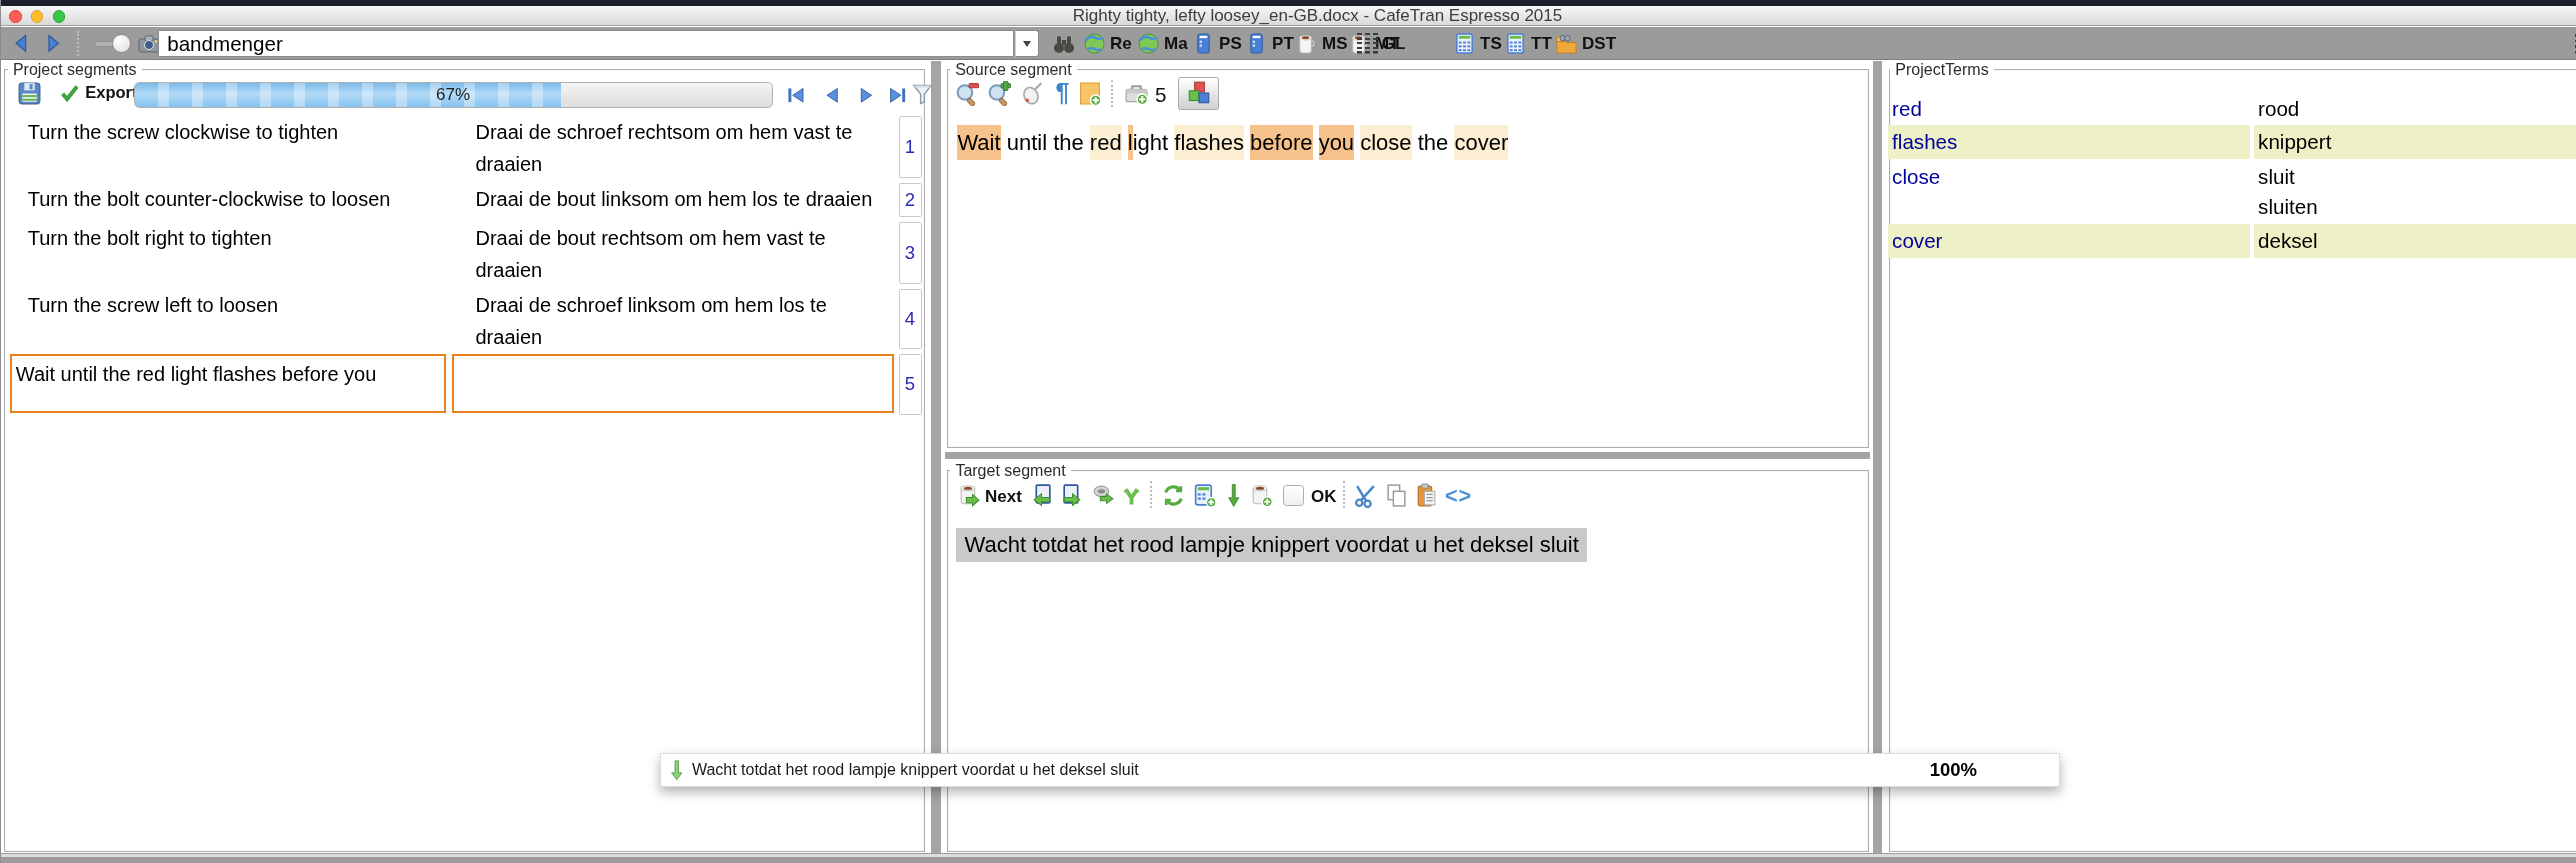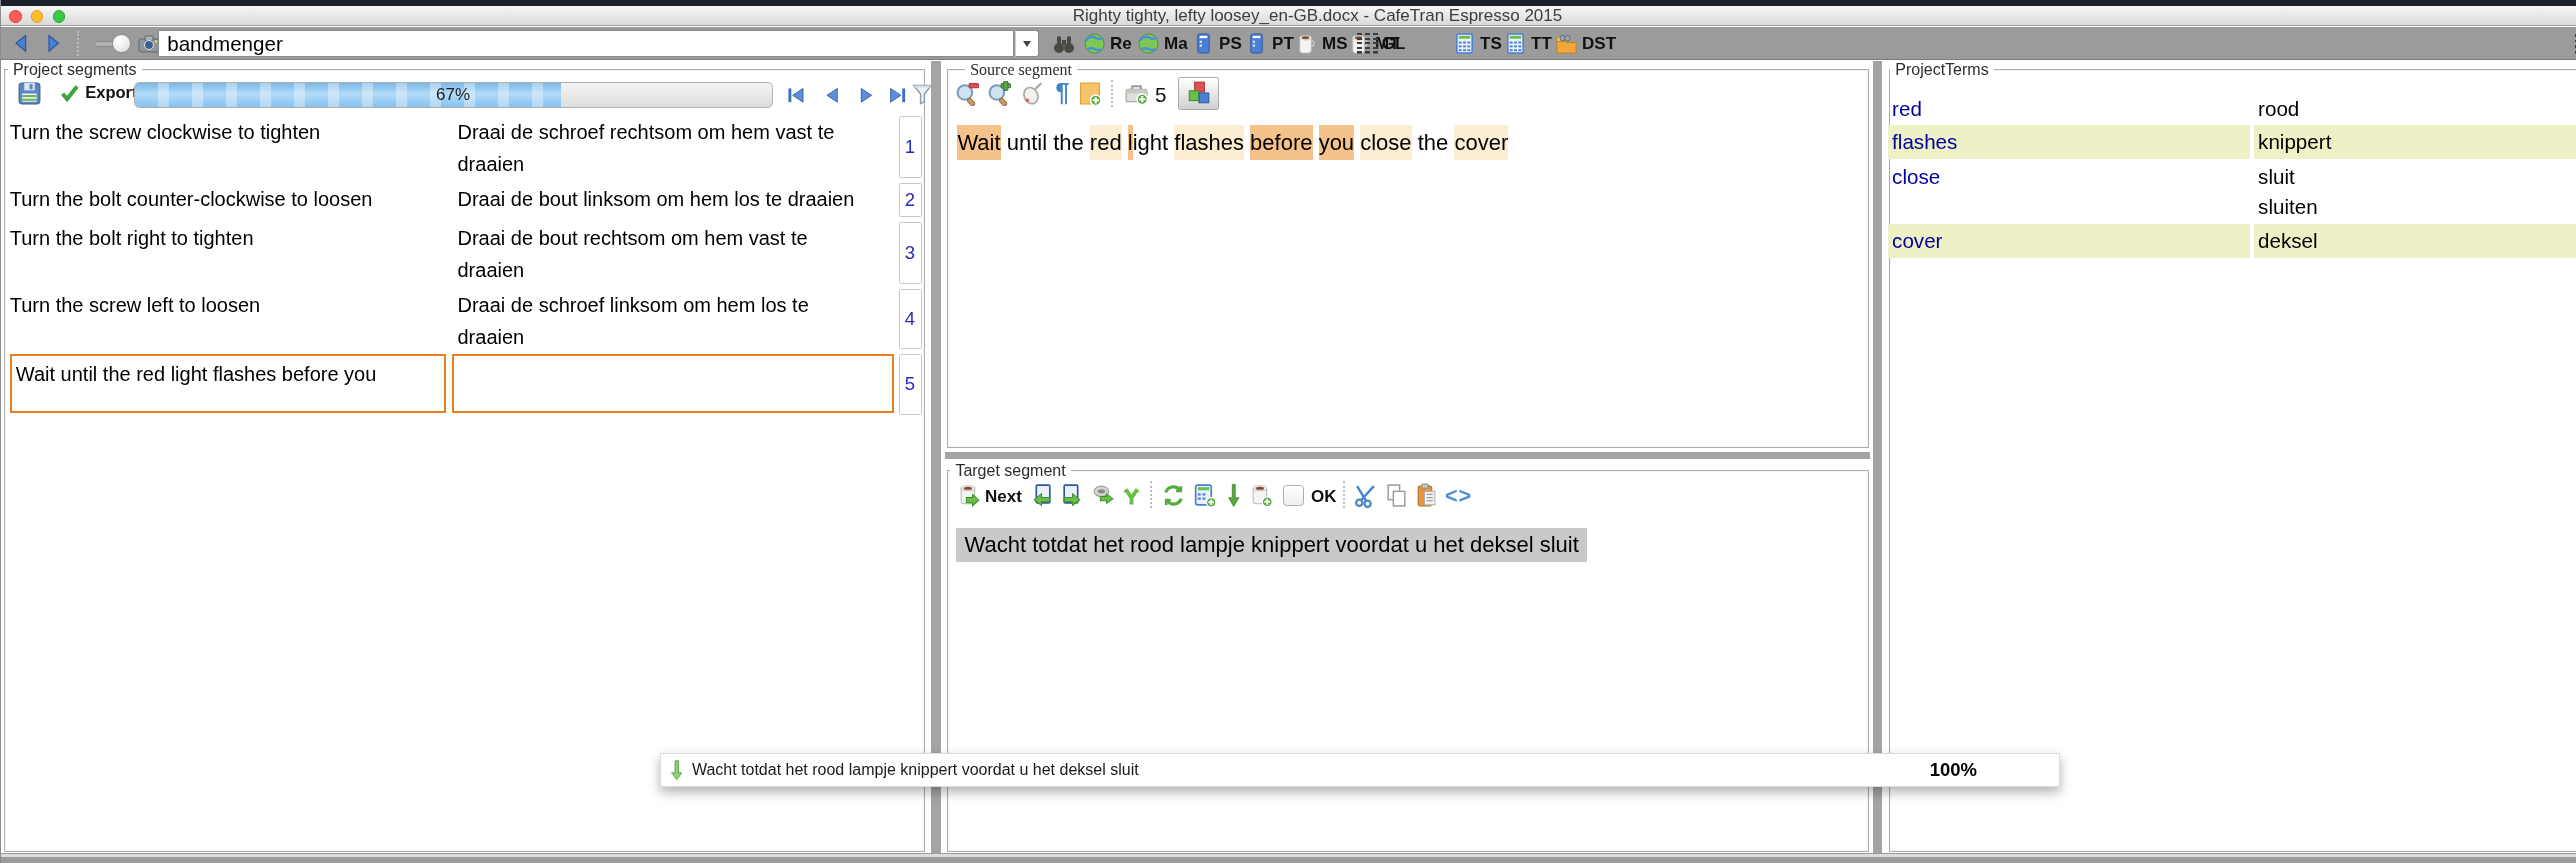--- a/index.html
+++ b/index.html
@@ -63,21 +63,21 @@
   .progress { position:absolute; left:131px; top:20.6px; width:639px; height:26px;
     background:linear-gradient(#f4f4f4,#dddddd); border:1px solid #b0b0b0; border-radius:5.2px; overflow:hidden; }
   .progress .fill { position:absolute; left:0; top:0; bottom:0; width:67%;
     background:linear-gradient(#7ab8e8,#b3dbf9 45%,#86c2ef),
                repeating-linear-gradient(to right, rgba(255,255,255,0) 0 23px, rgba(255,255,255,0.35) 23px 34px);
     background-blend-mode:screen; border-radius:4.1px 0 0 4.1px; }
   .progress .plab { position:absolute; left:0; right:0; top:0; bottom:0; display:flex;
     align-items:center; justify-content:center; font-size:17px; color:#1d1d1d; z-index:2; }
   
   .srow { position:absolute; left:0; width:925px; }
-  .cell { position:absolute; top:0; bottom:14px; }
+  .cell { position:absolute; top:0; bottom:14px;margin-left:18px; }
   .cell.src { left:7.2px; width:435px; }
   .cell.tgt { left:455px; width:435px; }
   .ln { font-size:20px; line-height:30px; color:#000; padding-top:2.1px; white-space:nowrap; }
   .num { position:absolute; left:896px; width:23px; top:1px; bottom:2.1px; background:#fff;
     border:1px solid #c8c8c8; border-radius:1.5px; display:flex; align-items:center;
     justify-content:center; font-size:18.5px; color:#2a2ab8; }
   .obox { position:absolute; top:1px; height:59px; border:2.1px solid #e8801e; background:#fff; }
   .obox.osrc { left:7.2px; width:436px; }
   .obox.otgt { left:449px; width:442px; }
   .obox .ln { padding-left:4.1px; padding-top:3.1px; }
@@ -394,21 +394,21 @@
         </div>
       <div class="obox otgt"></div>
       <div class="num">5</div>
     </div>
   </div>
 
   <div class="vbar" style="left:930px;top:61px;height:792px;"></div>
 
   <div class="panel" style="left:944px;top:61px;width:925px;height:388px;">
     <div class="etch"></div>
-    <div class="plabel" style="left:20px;font-family:Liberation Serif, serif;">Source segment</div>
+    <div class="plabel" style="left:5px;">Source segment</div>
 
     <span class="micon" style="left:8.2px;top:19.6px;width:27px;height:26px;">
       <svg width="26" height="25" viewBox="0 0 24 24">
           <circle cx="10" cy="11" r="7" fill="#cfe2f0" stroke="#7a9cc0" stroke-width="2"></circle>
           <rect x="14.5" y="16" width="8" height="4" rx="2" transform="rotate(45 14.5 16)" fill="#c89a62" stroke="#9a713f"></rect>
           <rect x="14" y="2.5" width="9" height="4" rx="1" fill="#e05252" stroke="#b03a3a"></rect>
         </svg>
     </span>
     <span class="micon" style="left:40px;top:19.6px;width:27px;height:26px;">
       <svg width="26" height="25" viewBox="0 0 24 24">

